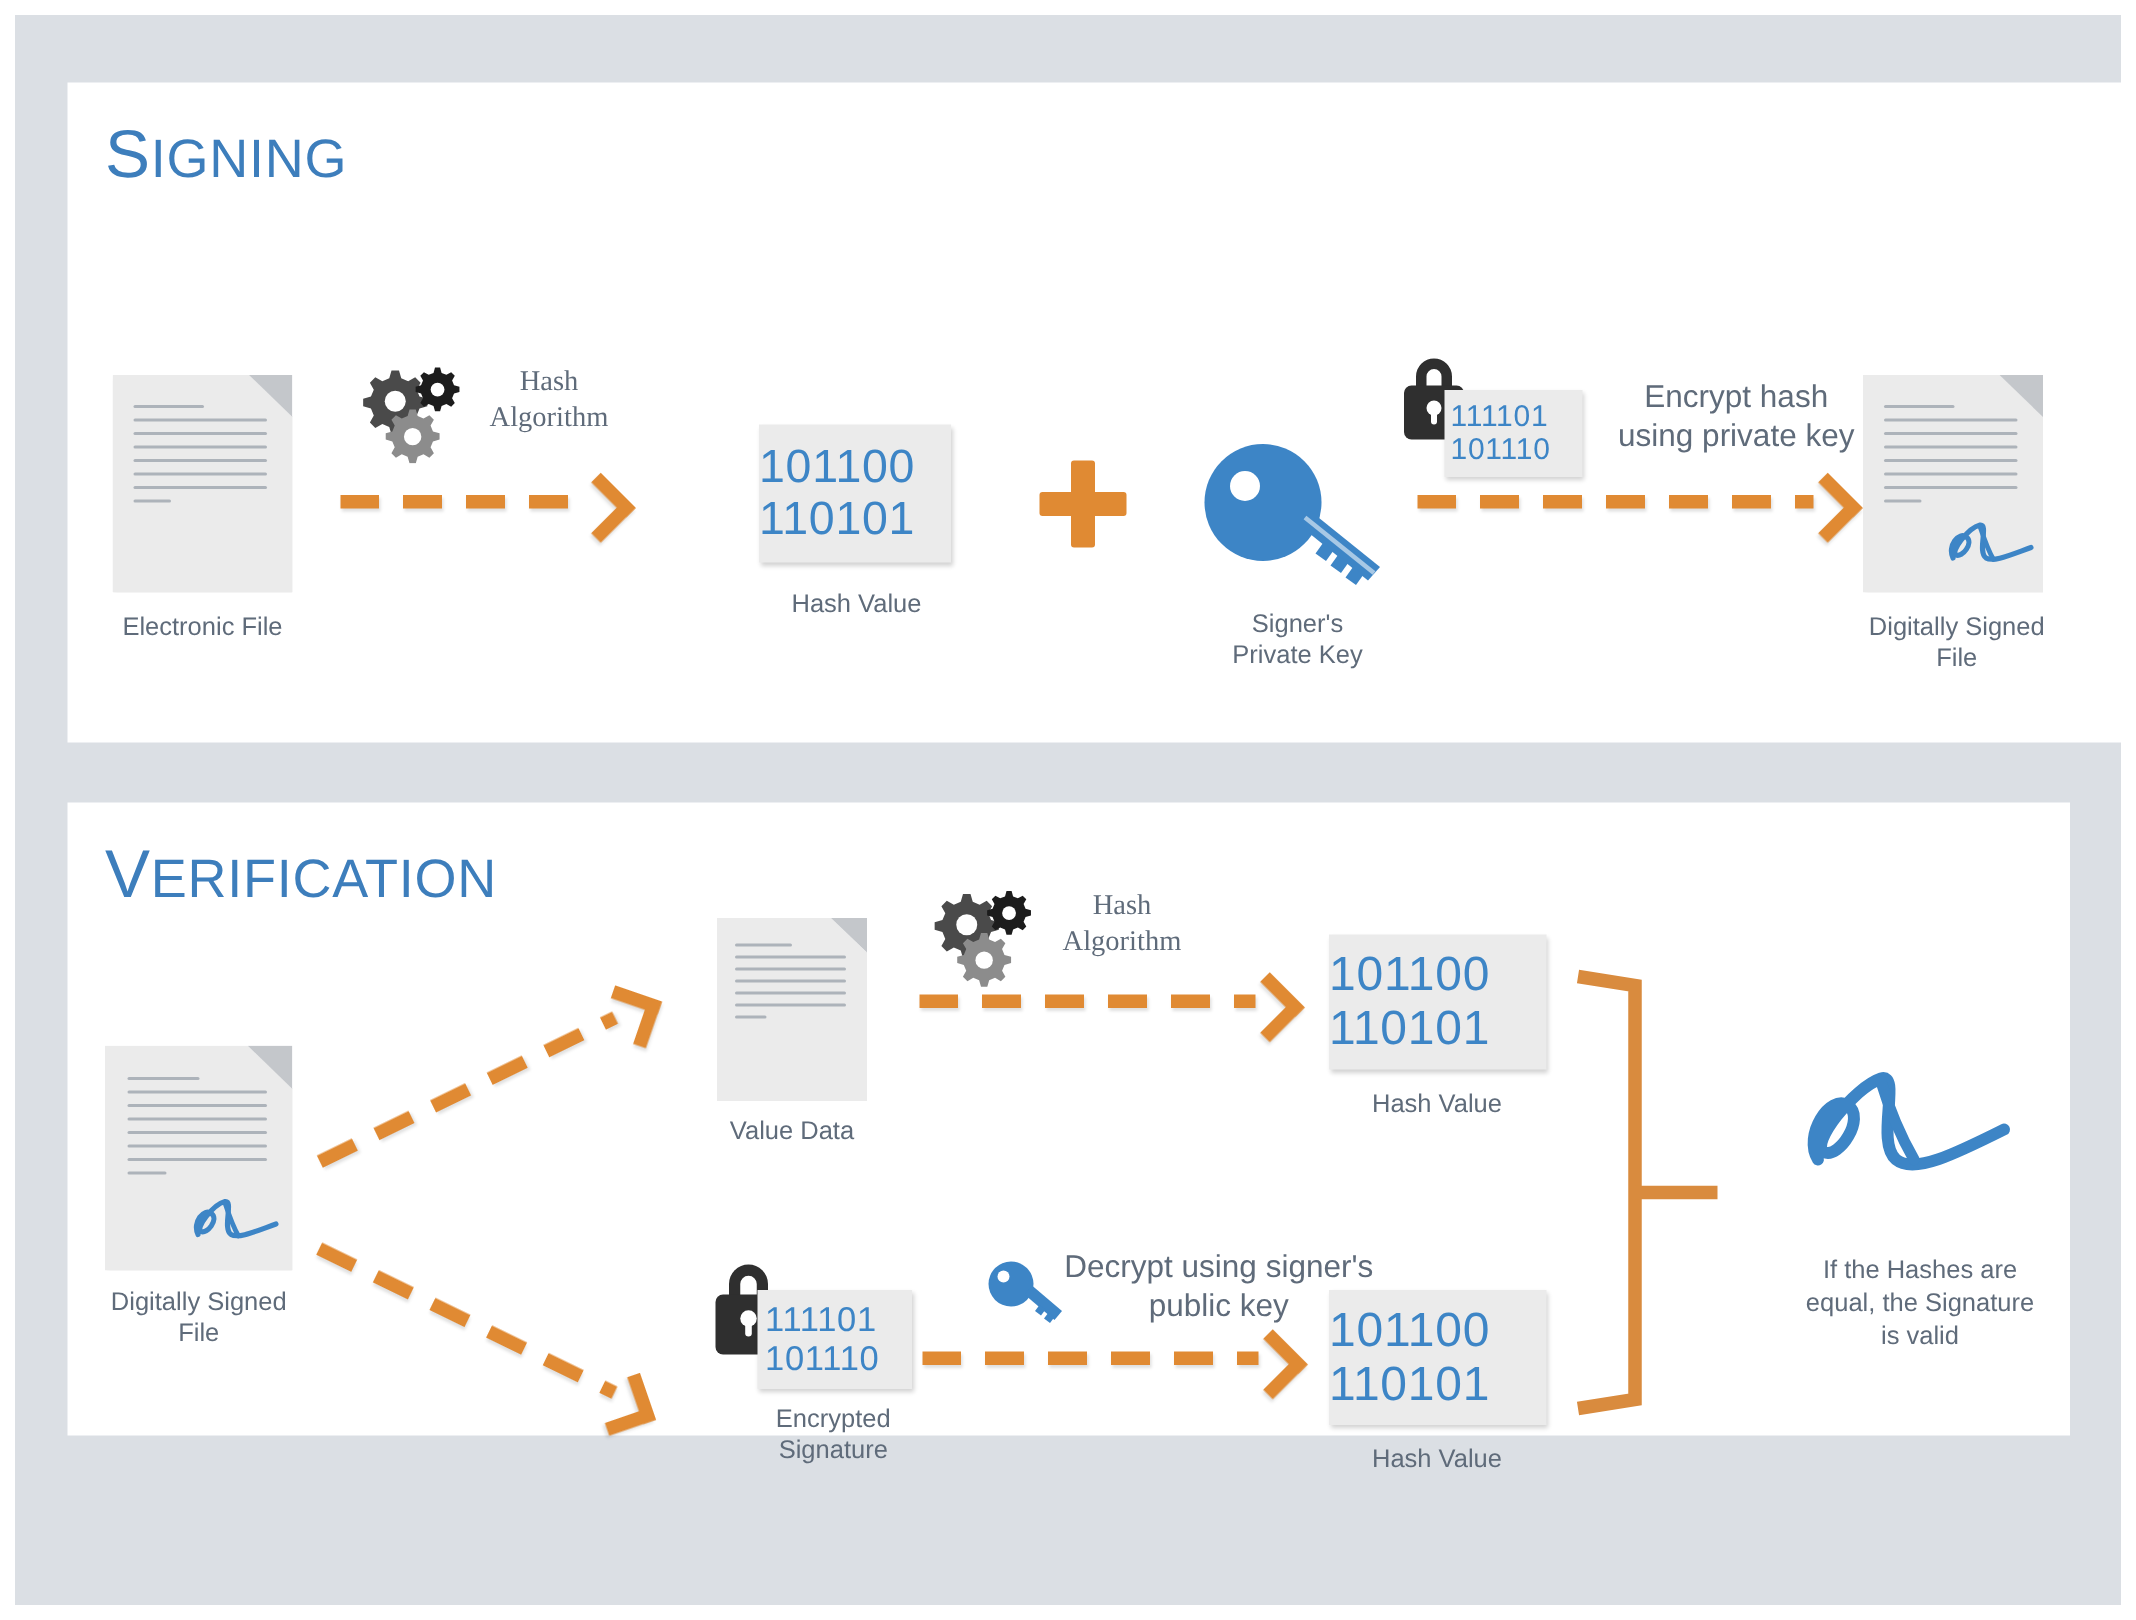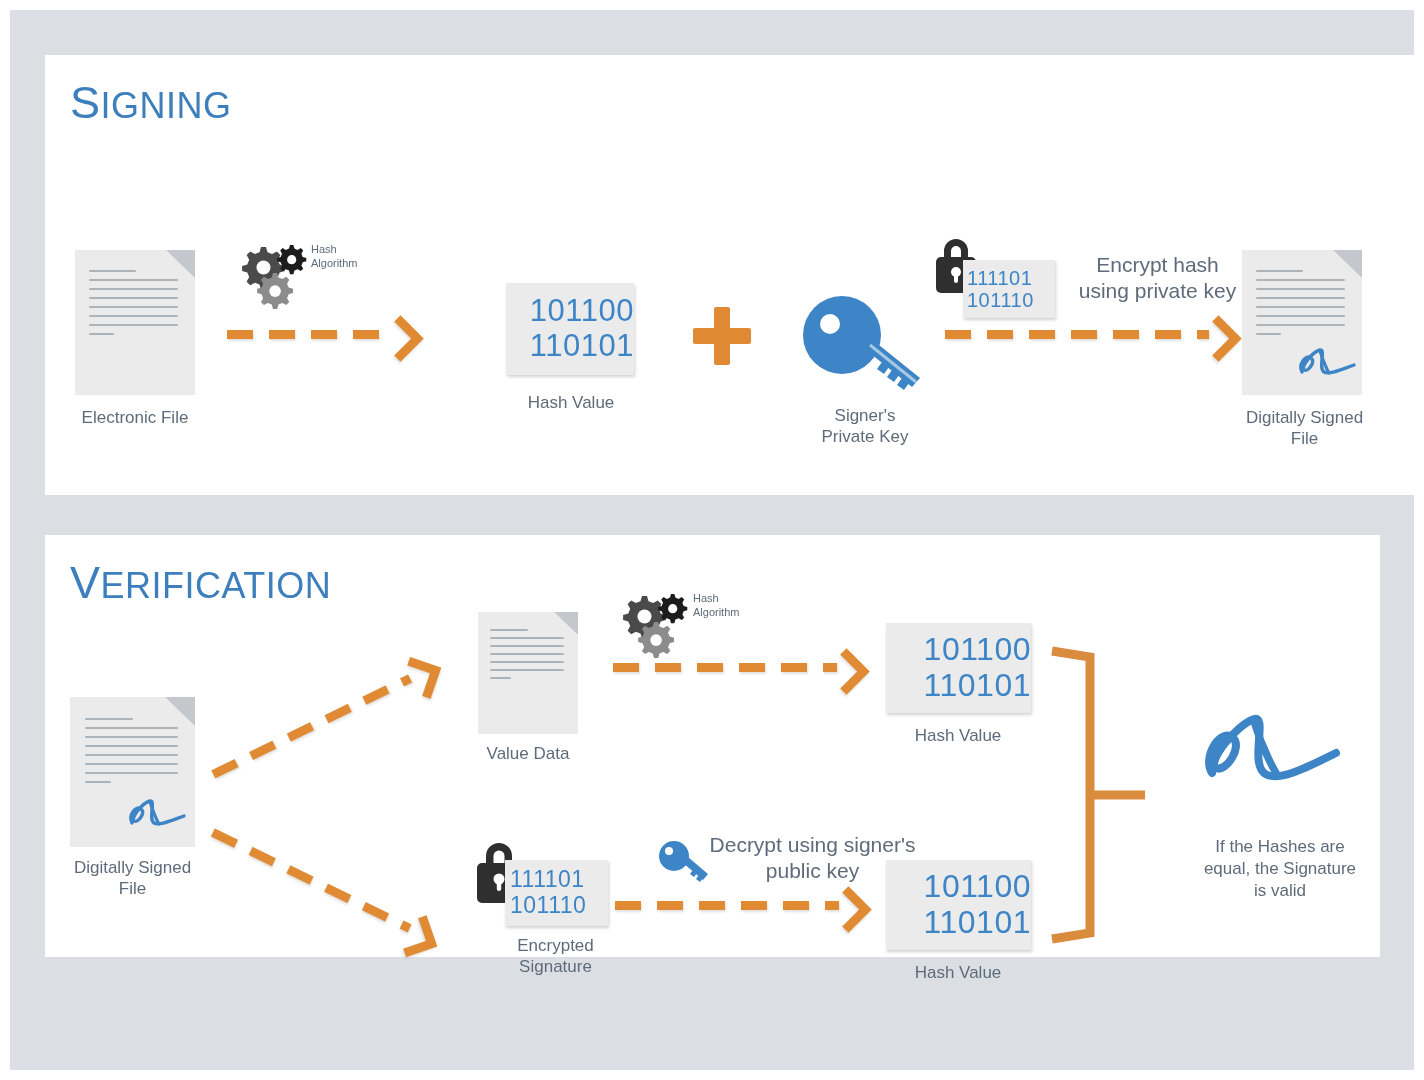--- a/index.html
+++ b/index.html
@@ -64,21 +64,21 @@
     white-space:pre-line;
   }
 
   
   .hashbox{
     position:absolute;
     background:#ebebeb;
     box-shadow:1px 2px 3px rgba(0,0,0,.18);
     color:#3d85c6;
     display:flex;flex-direction:column;
-    align-items:flex-end;justify-content:center;
+    align-items:flex-start;justify-content:center;
     line-height:1.12;
     letter-spacing:.5px;
   }
   .hashbox .row{display:block;}
 
   .cap-label{
     position:absolute;
     color:#5f6b7a;
     font-size:17px;
     text-align:center;
@@ -129,22 +129,22 @@
   
   .steptext{
     position:absolute;
     color:#5f6b7a;
     font-size:21px;
     line-height:1.25;
     text-align:center;
     white-space:pre-line;
   }
   .hashalgo-text{
-    position:absolute;color:#5f6b7a;font-size:11px;
-    line-height:1.25;white-space:pre-line;
+    position:absolute;color:#5f6b7a;font-size:19px;
+    line-height:1.25;text-align:center;white-space:pre-line;font-family:Liberation Serif, serif;
   }
 
   
   .bracket{position:absolute;}
 
   .verdict{
     position:absolute;color:#5f6b7a;font-size:17px;
     line-height:1.3;text-align:center;white-space:pre-line;
   }
 </style>

